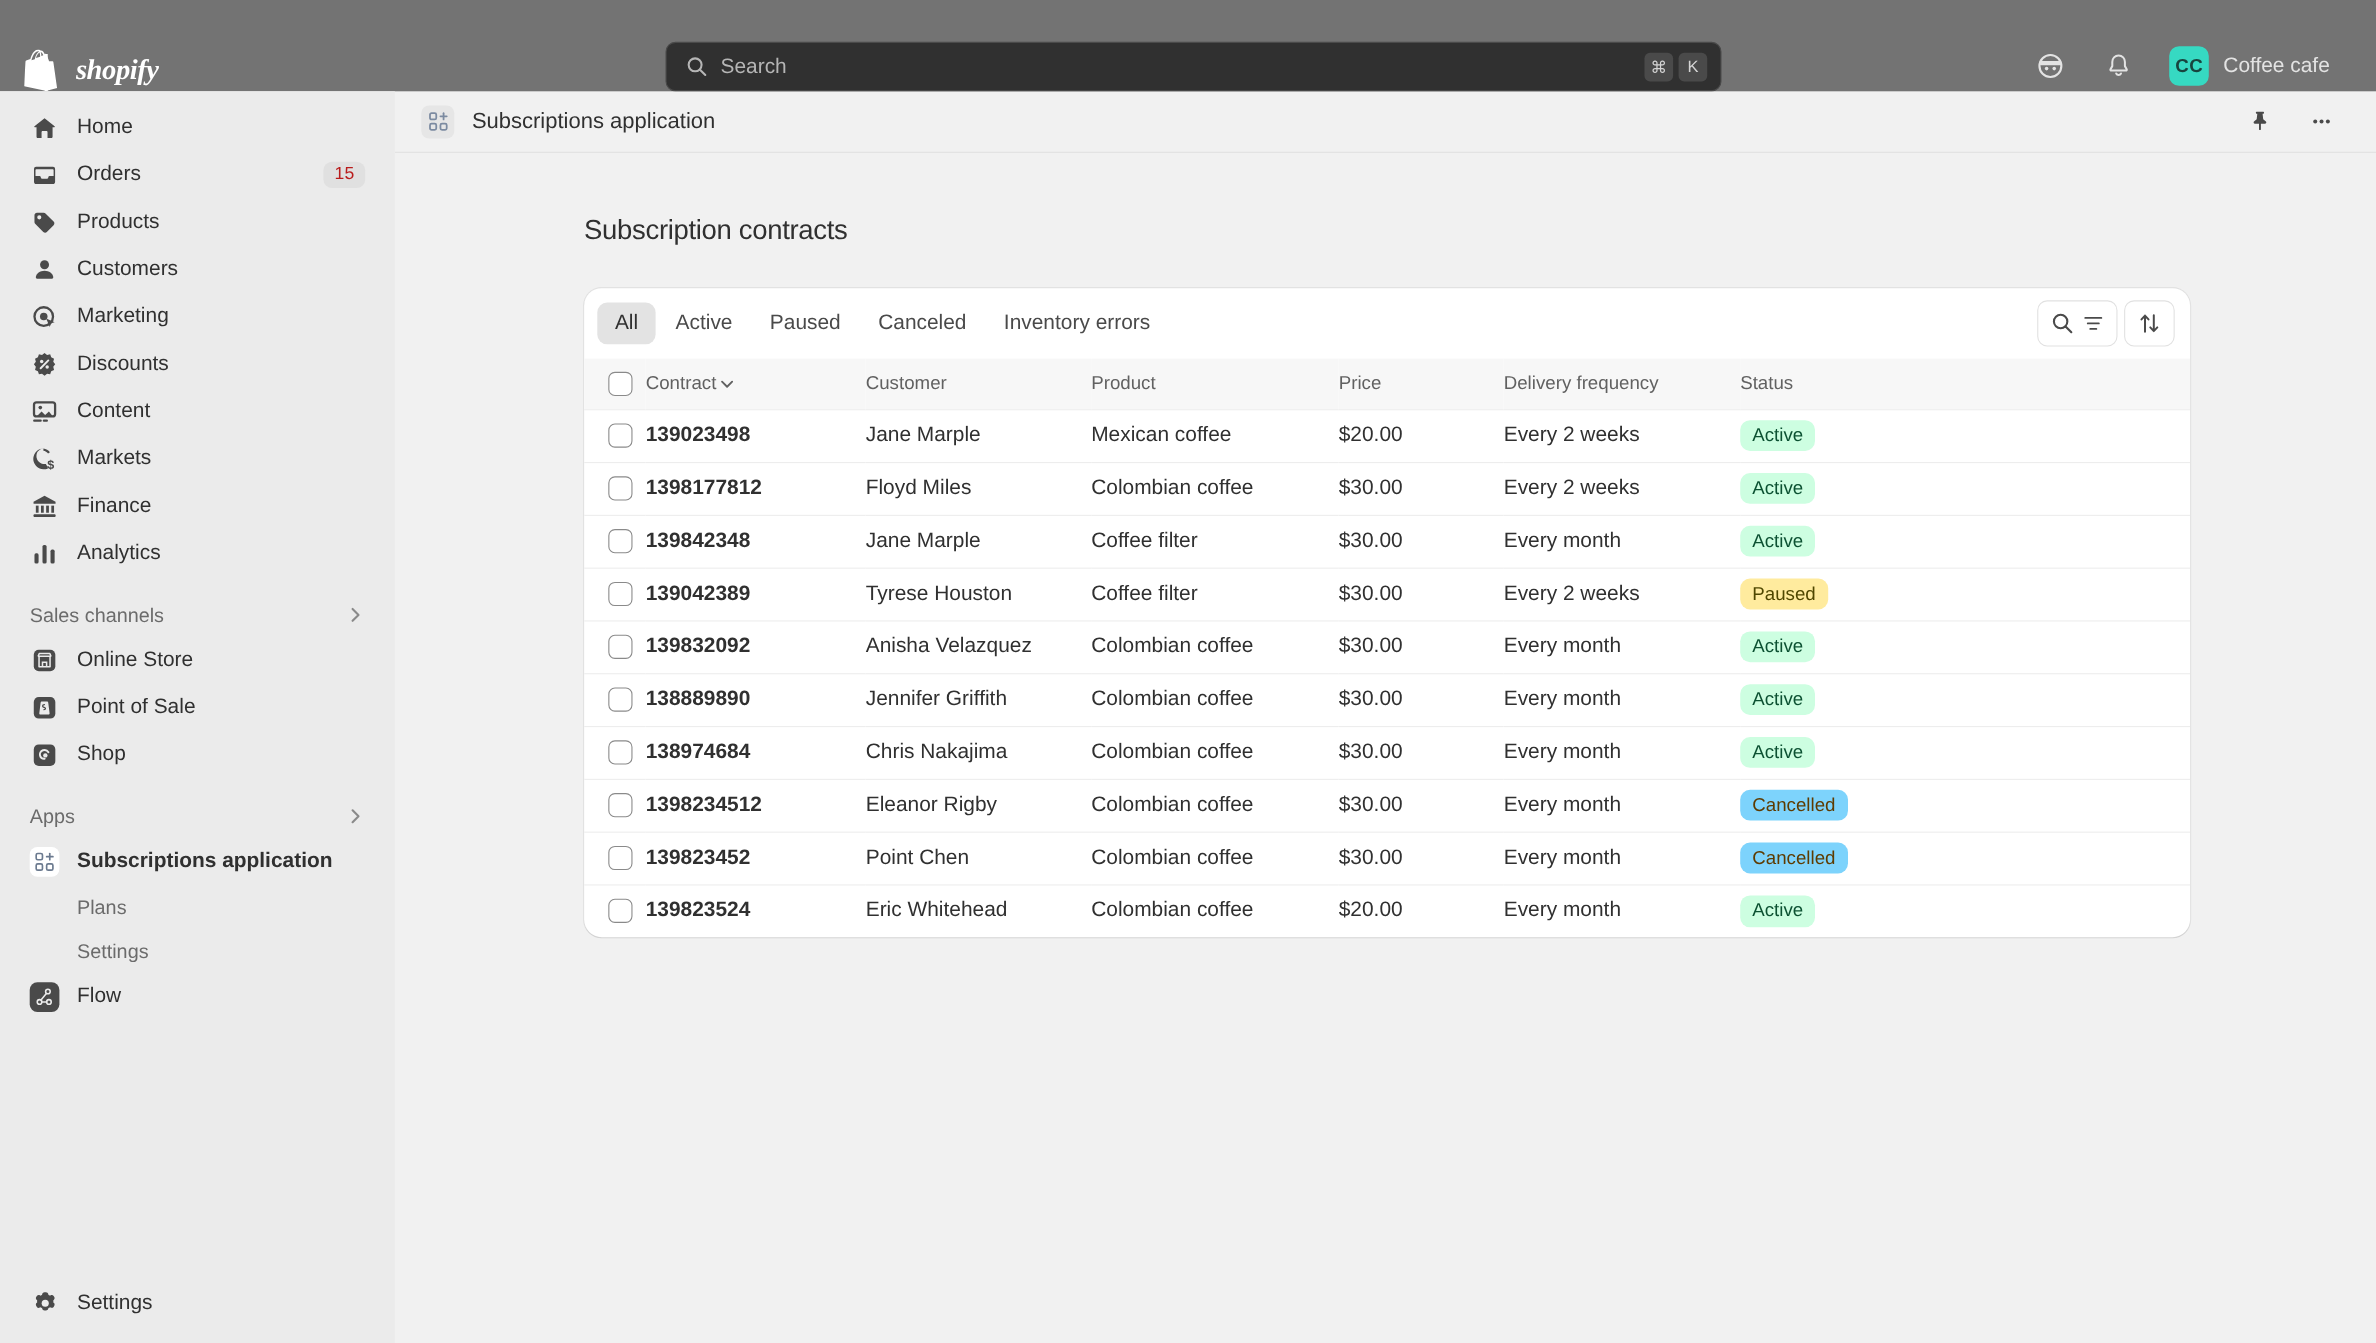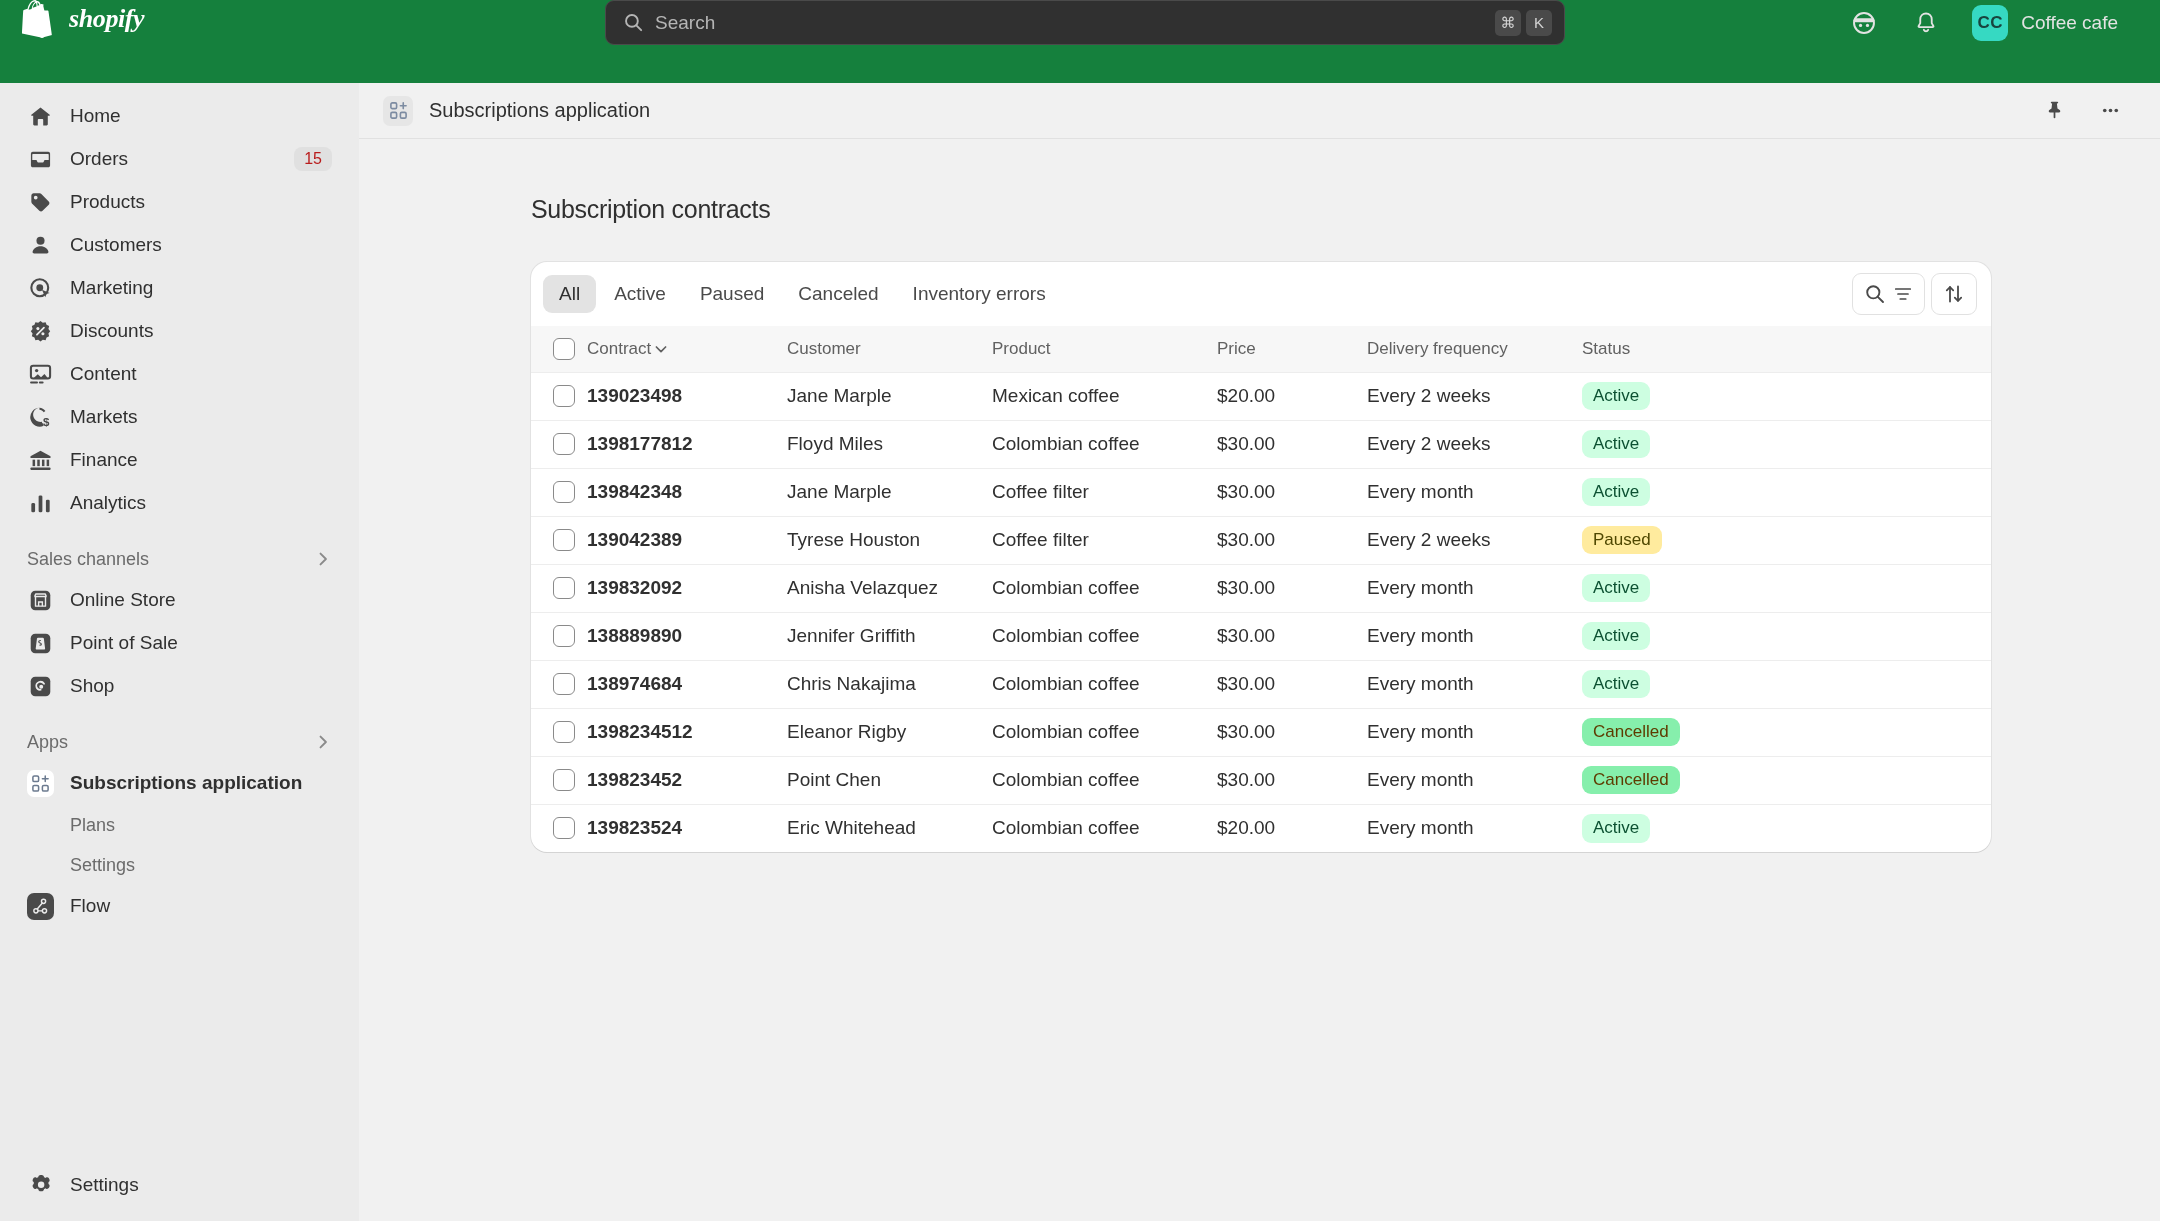--- a/index.html
+++ b/index.html
@@ -7,22 +7,22 @@
     width: 2160px; height: 1221px;
     font-family: "Liberation Sans", sans-serif;
     background: #f1f1f1;
     overflow: hidden;
     -webkit-font-smoothing: antialiased;
   }
   #app { width: 2160px; height: 1221px; display: flex; flex-direction: column; }
 
   
   .topbar {
-    height: 83px; background: #15803d; flex: 0 0 83px;
-    display: flex; align-items: flex-start; position: relative;
+    height: 83px; background: #737373; flex: 0 0 83px;
+    display: flex; align-items: flex-end; position: relative;
   }
   .logo-wrap { display: flex; align-items: center; gap: 13px; padding-left: 22px; }
   .logo-mark { width: 34px; height: 38px; display: block; }
   .logo-text { width: 118px; height: 30px; display: block; }
 
   .search-wrap { position: absolute; left: 605px; width: 960px; }
   .searchbar {
     height: 45px; background: #303030; border: 1px solid #4a4a4a;
     border-radius: 9px; display: flex; align-items: center;
     padding: 0 12px 0 17px; gap: 11px; cursor: text;
@@ -170,21 +170,21 @@
     width: 22px; height: 22px; border: 1.6px solid #8a8a8a;
     border-radius: 6px; background: #fff; cursor: pointer; display: block;
   }
   .contract-id { font-weight: 600; }
   .badge {
     display: inline-block; font-size: 17px; padding: 3px 11px;
     border-radius: 9px; line-height: 1.35;
   }
   .badge.active    { background: #cdfee1; color: #0c5132; }
   .badge.paused    { background: #ffeb9e; color: #4f4700; }
-  .badge.cancelled { background: #86efac; color: #5e3b00; }
+  .badge.cancelled { background: #7dd3fc; color: #5e3b00; }
 </style>
 </head>
 <body>
 
 <div id="app">
 
   <div class="topbar">
     <div class="logo-wrap">
       <svg class="logo-mark" viewBox="0 0 34 38">
         <path fill="#fff" d="M20.3 4.2c-.2-.1-.6-.2-1 0-.1 0-.3.1-.6.2-.6-1.8-1.7-3.5-3.6-3.5h-.2C14.4.3 13.7 0 13.1 0c-4.6 0-6.8 5.8-7.5 8.7L2.4 9.7c-1 .3-1 .3-1.2 1.3C1.1 11.7 0 33.5 0 33.5L21.4 38V4.2zM17.4 5.2l-1.8.6c0-1.4-.2-2.6-.6-3.5 1.1.3 1.9 1.6 2.4 2.9zM13.9 2.7c.4.9.6 2.1.6 3.8l-3.8 1.2c.7-2.8 2.1-4.2 3.2-5zM12.8 1.6c.2 0 .4.1.6.2-1.5 1.1-3.1 3.4-3.8 7.1l-3 .9c.8-2.9 2.7-8.2 6.2-8.2z"></path>

